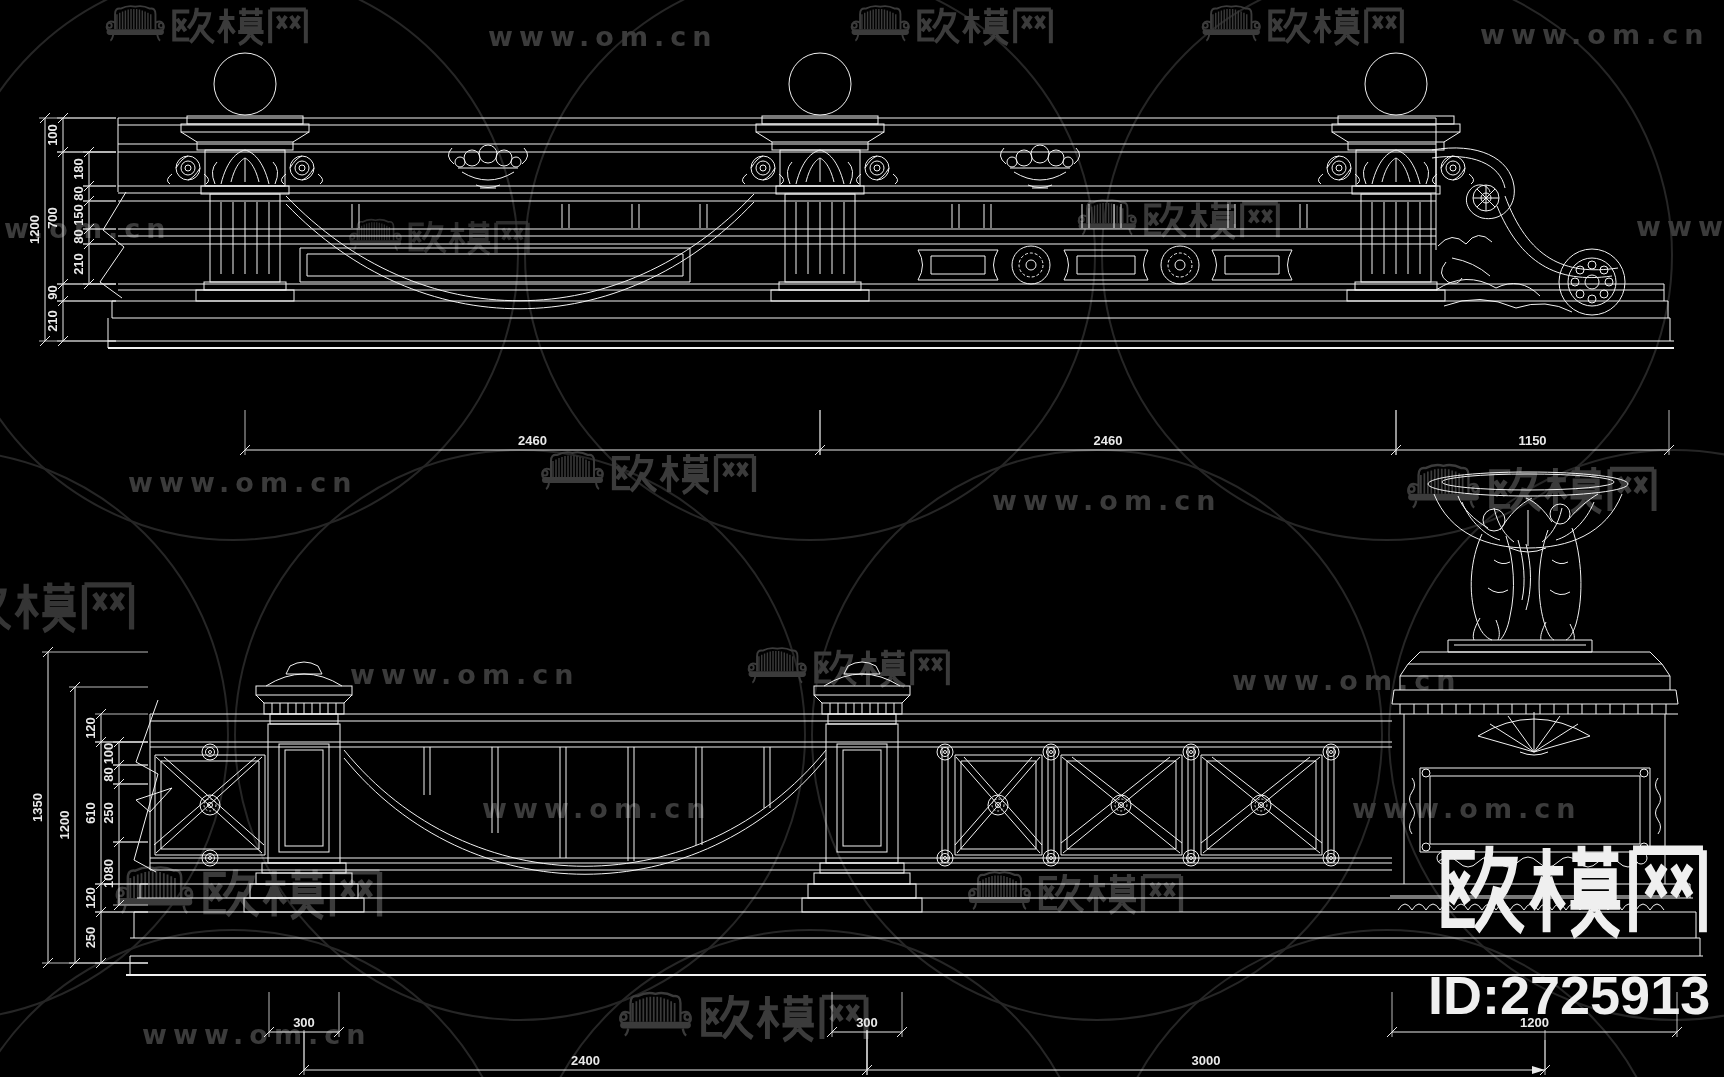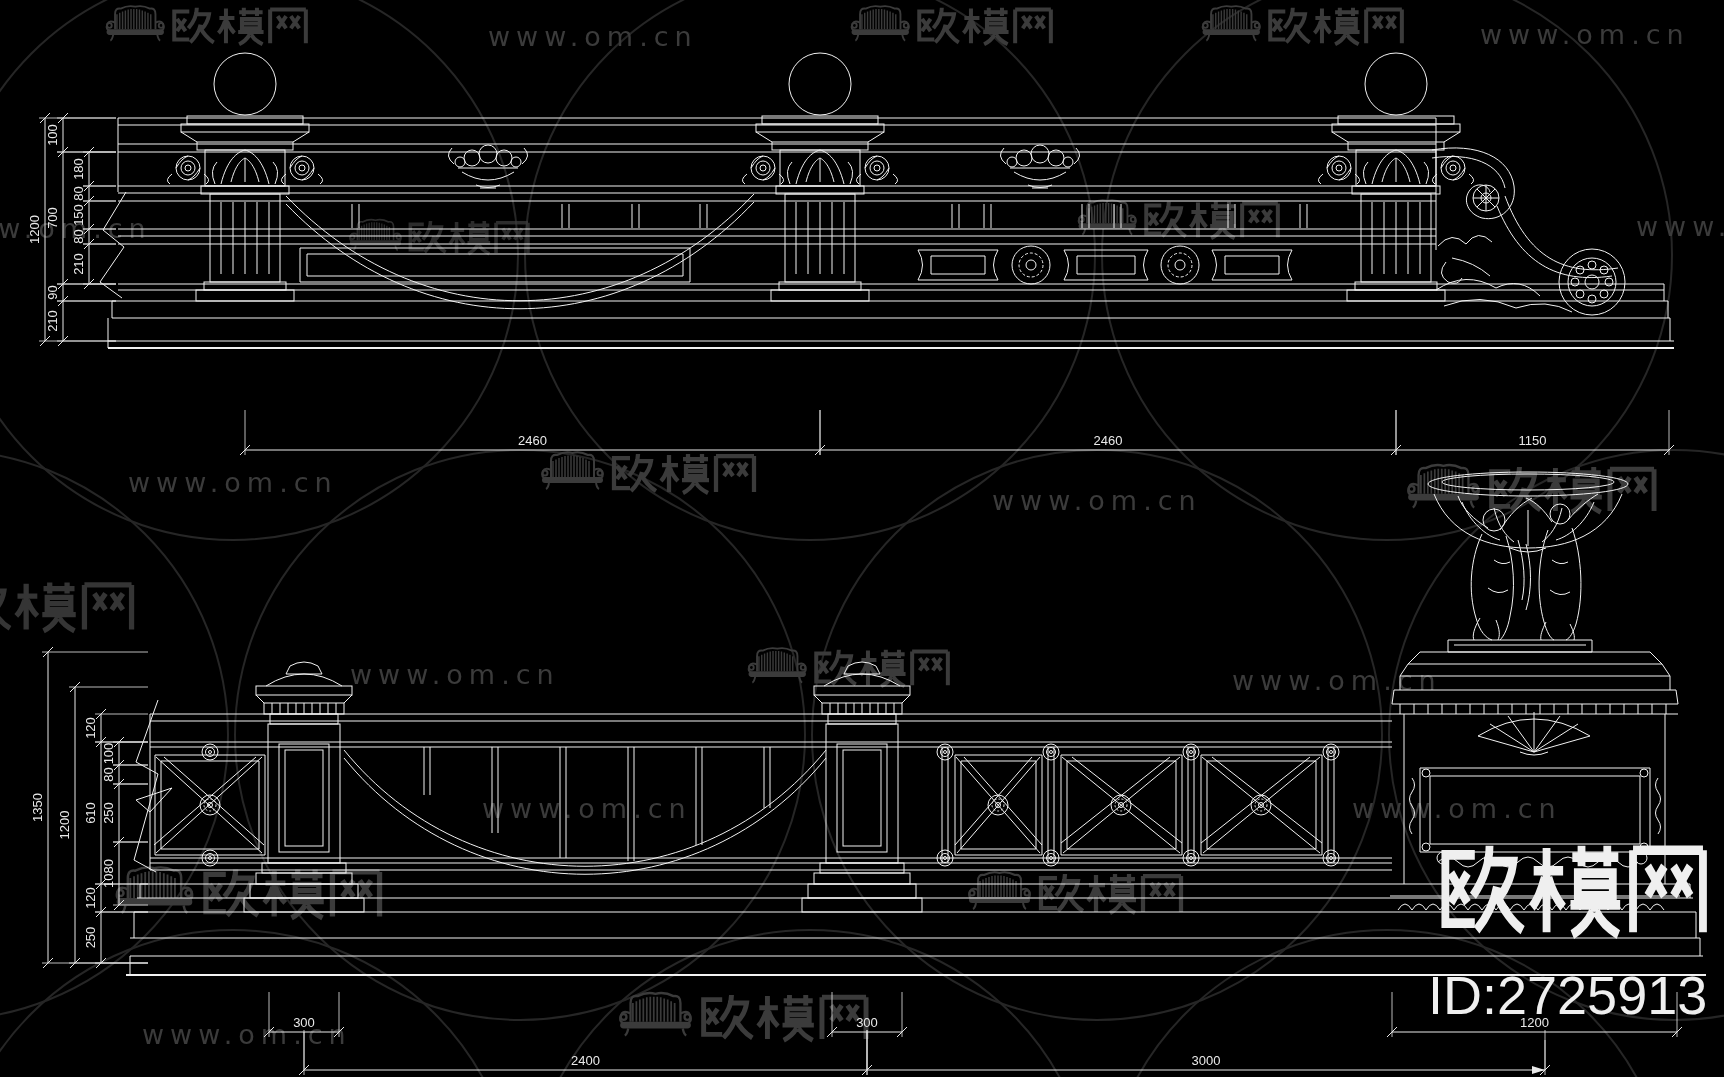--- a/index.html
+++ b/index.html
@@ -1,17 +1,17 @@
 <!DOCTYPE html>
 <html><head>
 <meta charset="utf-8">
 <style>
   html,body{margin:0;padding:0;background:#000;}
   body{font-family:"Liberation Sans", sans-serif;}
-  #stage{position:relative;width:1724px;height:1077px;background:#000;overflow:hidden;}
+  #stage{position:relative;width:1724px;height:1077px;background:#000;overflow:hidden;font-weight:bold;}
   svg{display:block;}
   .wm-url{font-family:"DejaVu Sans", sans-serif;}
   text{user-select:none;}
 </style>
 </head>
 <body>
 
 <div id="stage">
 <svg id="cad" width="1724" height="1077" viewBox="0 0 1724 1077">
   <defs>

